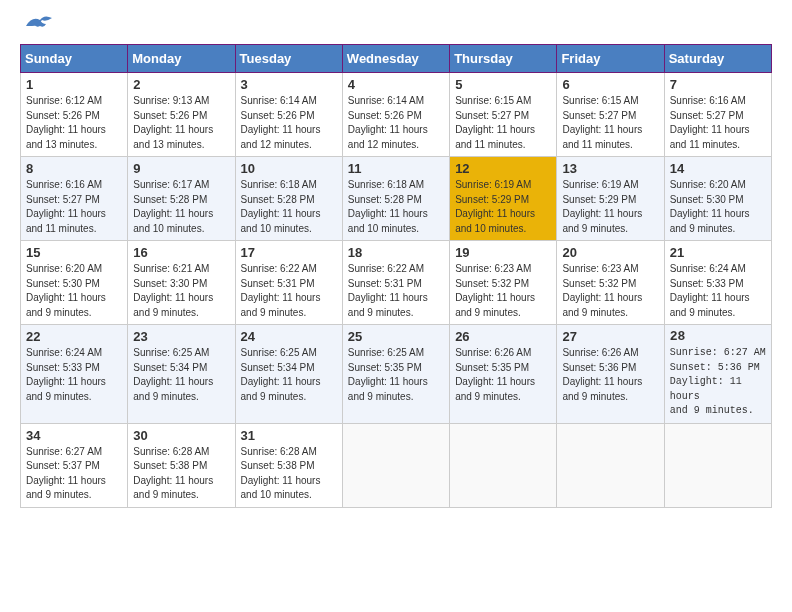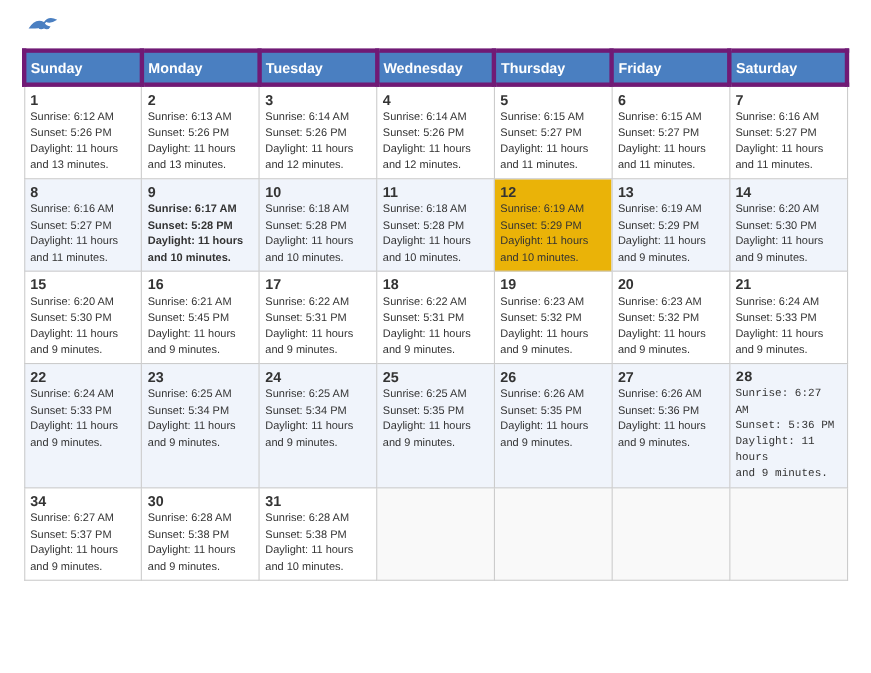--- a/index.html
+++ b/index.html
@@ -43,21 +43,21 @@
       width: 100%;
       border-collapse: collapse;
     }
     .calendar th {
       background: #4a7fc1;
       color: #fff;
       font-size: 13px;
       font-weight: bold;
       padding: 6px 4px;
       text-align: left;
-      border: 4px solid #701a75;
+      border: 1px solid #701a75;
     }
     .calendar td {
       border: 1px solid #ccc;
       vertical-align: top;
       padding: 4px 5px;
       font-size: 10.5px;
       color: #333;
       width: calc(100% / 7);
       min-height: 80px;
       background: #fff;
@@ -119,21 +119,21 @@
   <tr>
         <td>
           <span class="day-num">1</span>
           <div class="day-info" style="white-space: pre-line;">Sunrise: 6:12 AM
 Sunset: 5:26 PM
 Daylight: 11 hours
 and 13 minutes.</div>
         </td>
         <td>
           <span class="day-num">2</span>
-          <div class="day-info" style="white-space: pre-line;">Sunrise: 6:13 AM
+          <div class="day-info" style="white-space: pre-line;">Sunrise: 9:13 AM
 Sunset: 5:26 PM
 Daylight: 11 hours
 and 13 minutes.</div>
         </td>
         <td>
           <span class="day-num">3</span>
           <div class="day-info" style="white-space: pre-line;">Sunrise: 6:14 AM
 Sunset: 5:26 PM
 Daylight: 11 hours
 and 12 minutes.</div>
@@ -170,21 +170,21 @@
       <tr>
         <td style="background: rgb(240, 244, 251);">
           <span class="day-num">8</span>
           <div class="day-info" style="white-space: pre-line;">Sunrise: 6:16 AM
 Sunset: 5:27 PM
 Daylight: 11 hours
 and 11 minutes.</div>
         </td>
         <td style="background: rgb(240, 244, 251);">
           <span class="day-num">9</span>
-          <div class="day-info" style="white-space: pre-line; font-weight: bold;">Sunrise: 6:17 AM
+          <div class="day-info" style="white-space: pre-line;">Sunrise: 6:17 AM
 Sunset: 5:28 PM
 Daylight: 11 hours
 and 10 minutes.</div>
         </td>
         <td style="background: rgb(240, 244, 251);">
           <span class="day-num">10</span>
           <div class="day-info" style="white-space: pre-line;">Sunrise: 6:18 AM
 Sunset: 5:28 PM
 Daylight: 11 hours
 and 10 minutes.</div>
@@ -222,21 +222,21 @@
         <td>
           <span class="day-num">15</span>
           <div class="day-info" style="white-space: pre-line;">Sunrise: 6:20 AM
 Sunset: 5:30 PM
 Daylight: 11 hours
 and 9 minutes.</div>
         </td>
         <td>
           <span class="day-num">16</span>
           <div class="day-info" style="white-space: pre-line;">Sunrise: 6:21 AM
-Sunset: 5:45 PM
+Sunset: 3:30 PM
 Daylight: 11 hours
 and 9 minutes.</div>
         </td>
         <td>
           <span class="day-num">17</span>
           <div class="day-info" style="white-space: pre-line;">Sunrise: 6:22 AM
 Sunset: 5:31 PM
 Daylight: 11 hours
 and 9 minutes.</div>
         </td>

